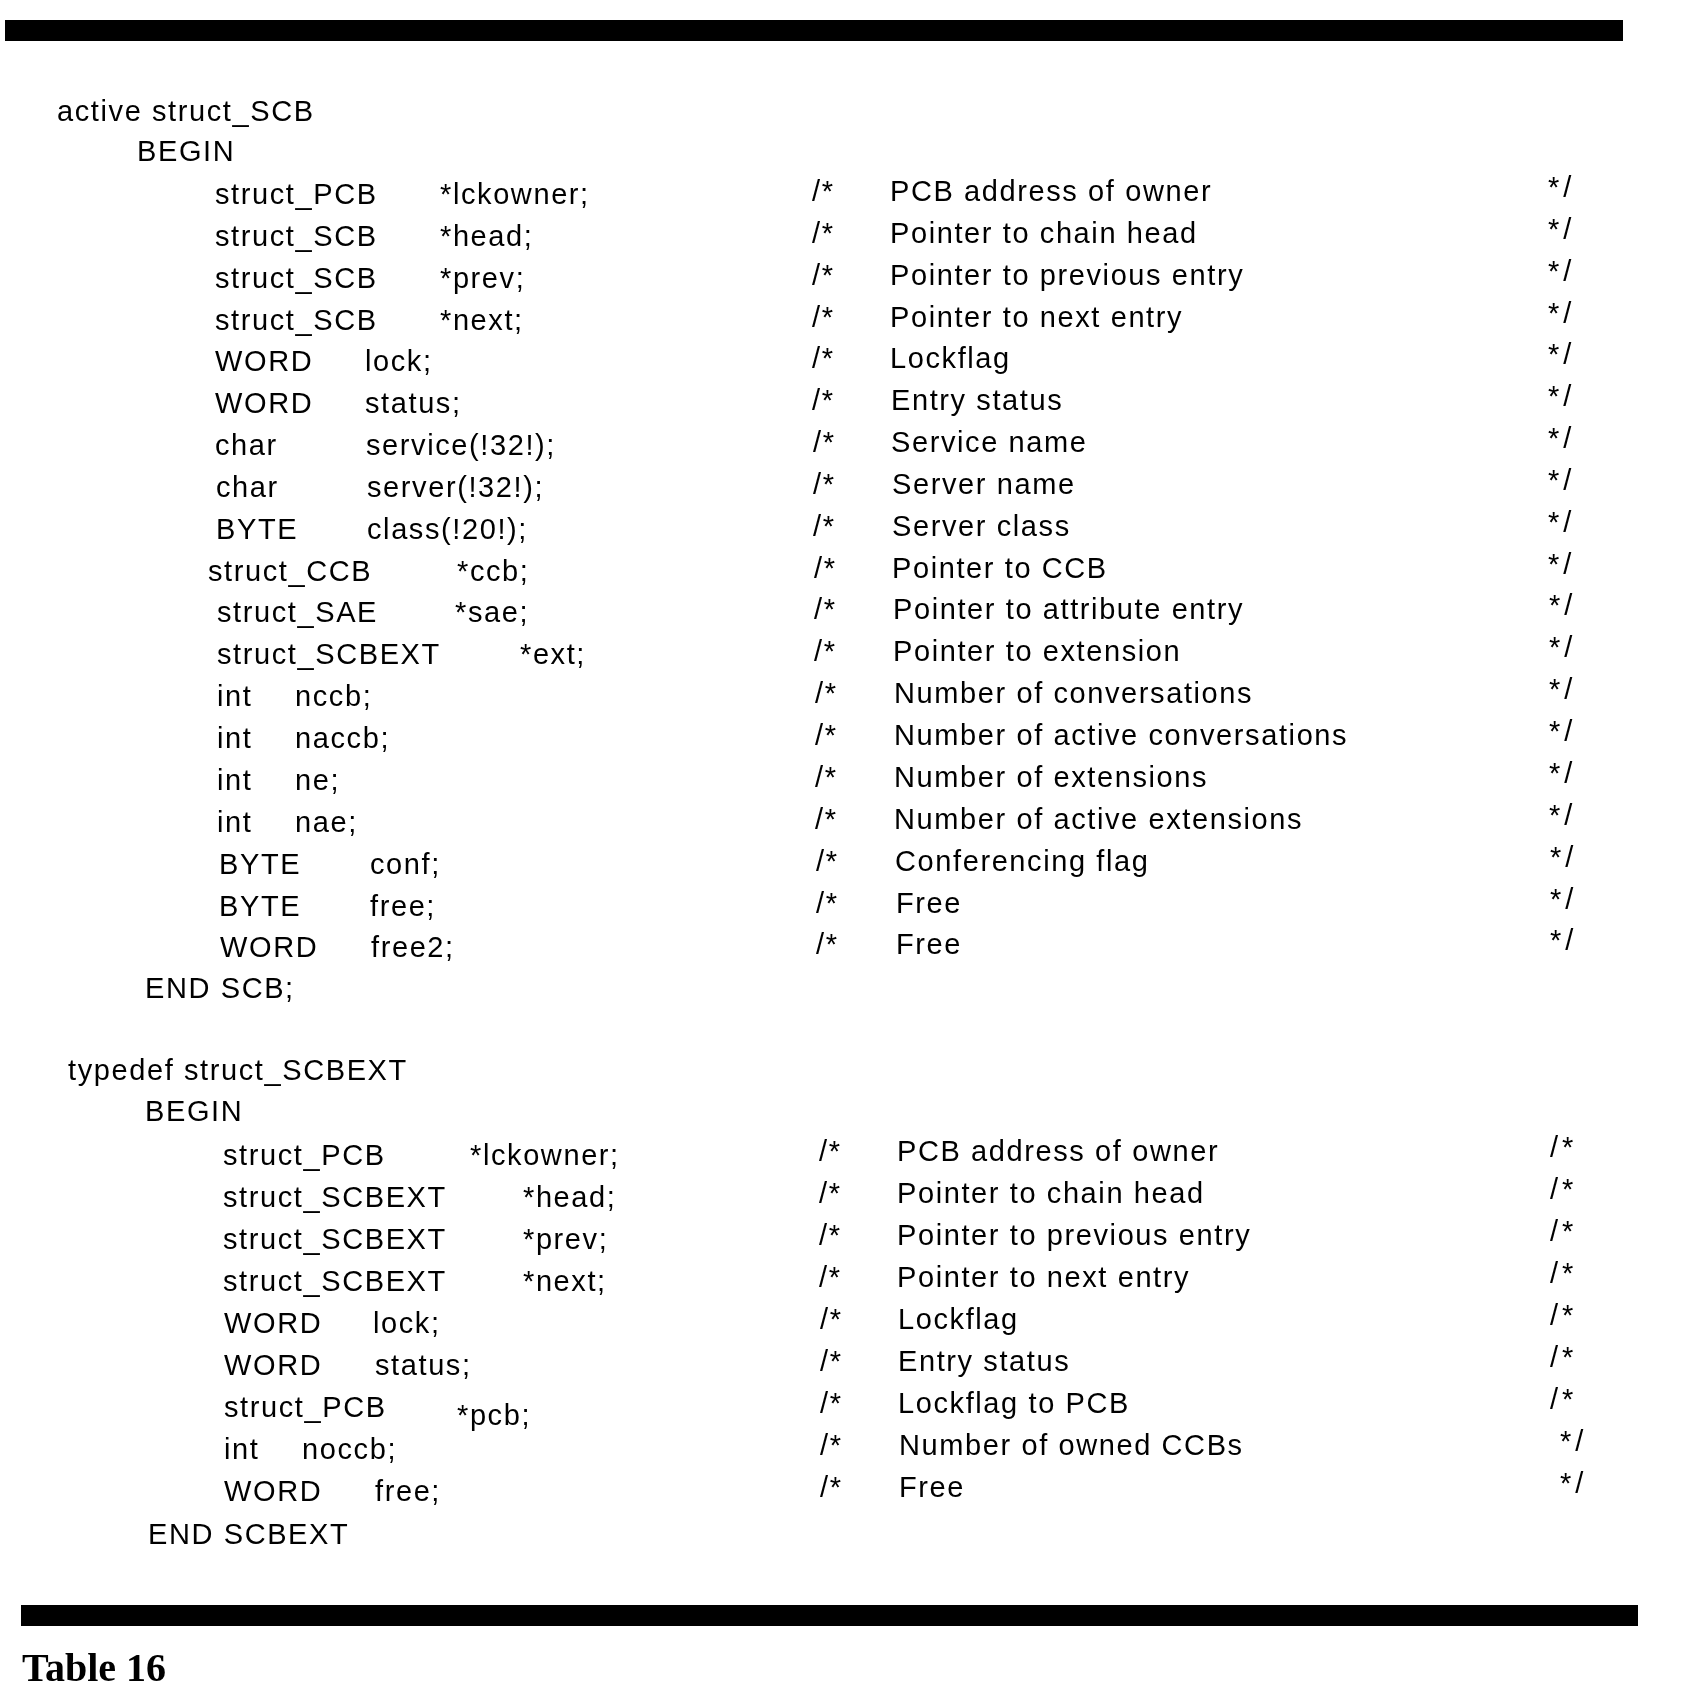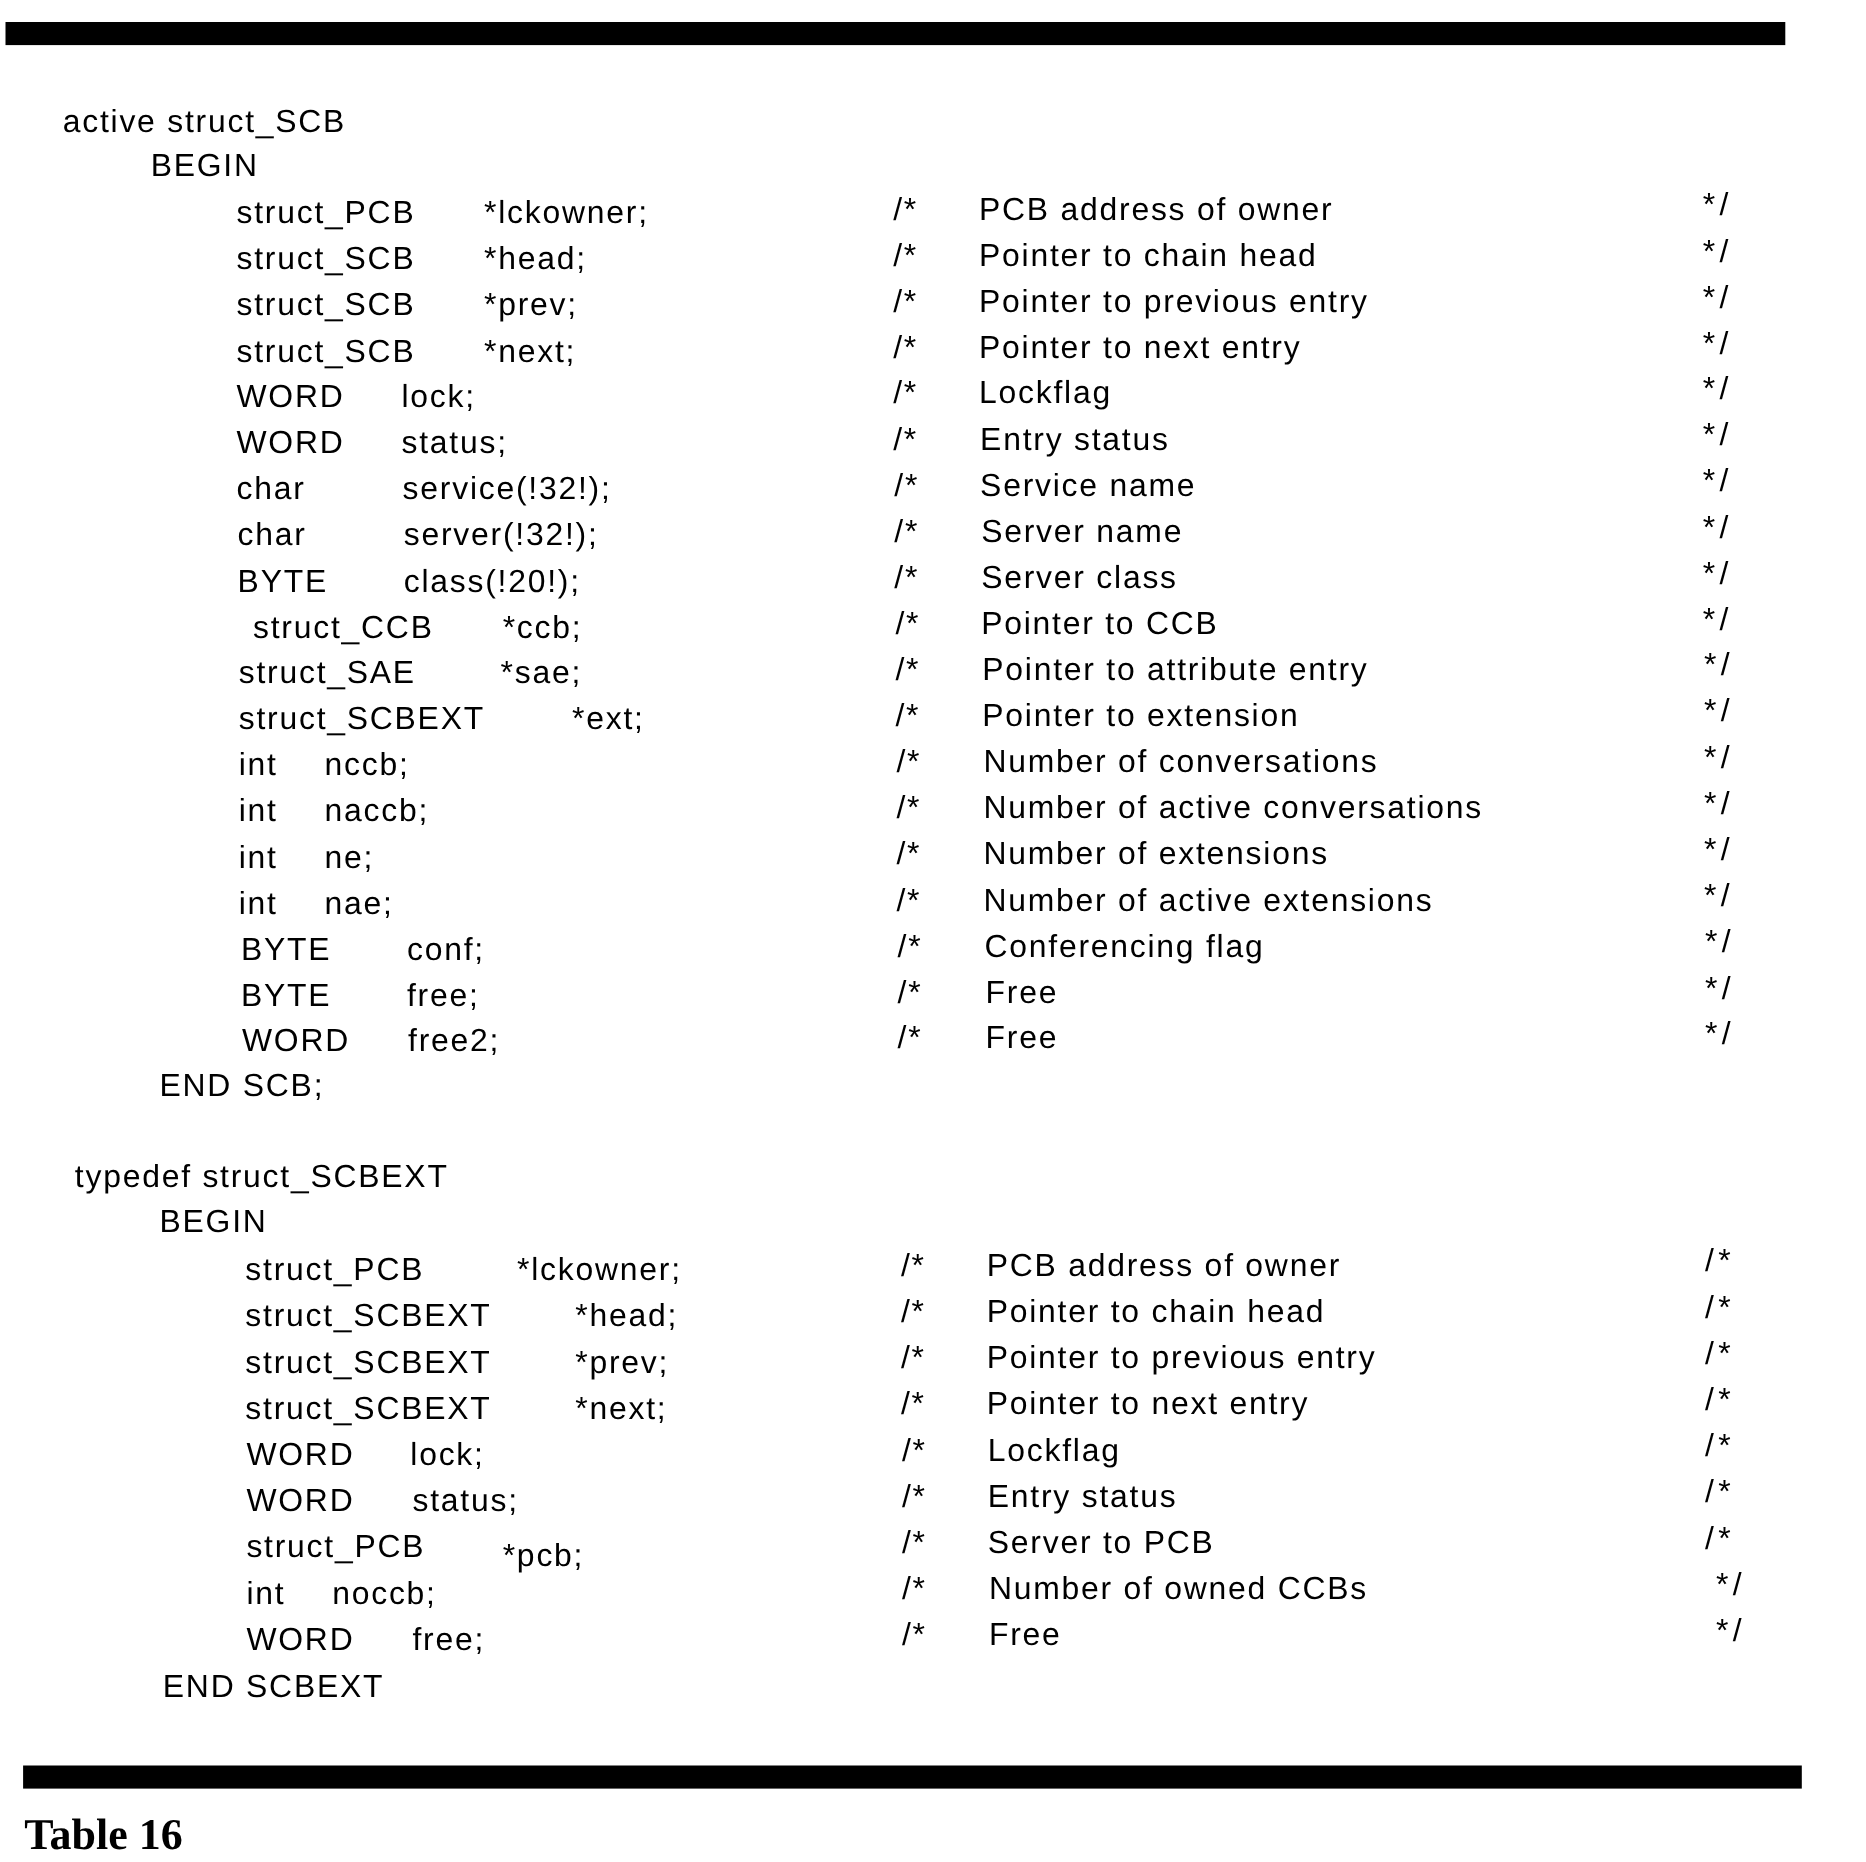--- a/index.html
+++ b/index.html
@@ -101,21 +101,21 @@
 
   <div>
     <span class="t" style="left:216px; top:538px;">BYTE</span>
     <span class="t" style="left:367px; top:538px;">class(!20!);</span>
     <span class="t" style="left:813px; top:535px;">/*</span>
     <span class="t" style="left:892px; top:535px;">Server class</span>
     <span class="t term" style="left:1548px; top:531px;">*/</span>
   </div>
 
   <div>
-    <span class="t" style="left:230px; top:580px;">struct_CCB</span>
+    <span class="t" style="left:208px; top:580px;">struct_CCB</span>
     <span class="t" style="left:457px; top:580px;">*ccb;</span>
     <span class="t" style="left:814px; top:577px;">/*</span>
     <span class="t" style="left:892px; top:577px;">Pointer to CCB</span>
     <span class="t term" style="left:1548px; top:573px;">*/</span>
   </div>
 
   <div>
     <span class="t" style="left:217px; top:621px;">struct_SAE</span>
     <span class="t" style="left:455px; top:621px;">*sae;</span>
     <span class="t" style="left:814px; top:618px;">/*</span>
@@ -239,21 +239,21 @@
     <span class="t" style="left:375px; top:1374px;">status;</span>
     <span class="t" style="left:820px; top:1370px;">/*</span>
     <span class="t" style="left:898px; top:1370px;">Entry status</span>
     <span class="t term" style="left:1550px; top:1366px;">/*</span>
   </div>
 
   <div>
     <span class="t" style="left:224px; top:1416px;">struct_PCB</span>
     <span class="t" style="left:457px; top:1424px;">*pcb;</span>
     <span class="t" style="left:820px; top:1412px;">/*</span>
-    <span class="t" style="left:898px; top:1412px;">Server to PCB</span>
+    <span class="t" style="left:898px; top:1412px;">Lockflag to PCB</span>
     <span class="t term" style="left:1550px; top:1408px;">/*</span>
   </div>
 
   <div>
     <span class="t" style="left:224px; top:1458px;">int</span>
     <span class="t" style="left:302px; top:1458px;">noccb;</span>
     <span class="t" style="left:820px; top:1454px;">/*</span>
     <span class="t" style="left:899px; top:1454px;">Number of owned CCBs</span>
     <span class="t term" style="left:1560px; top:1450px;">*/</span>
   </div>

